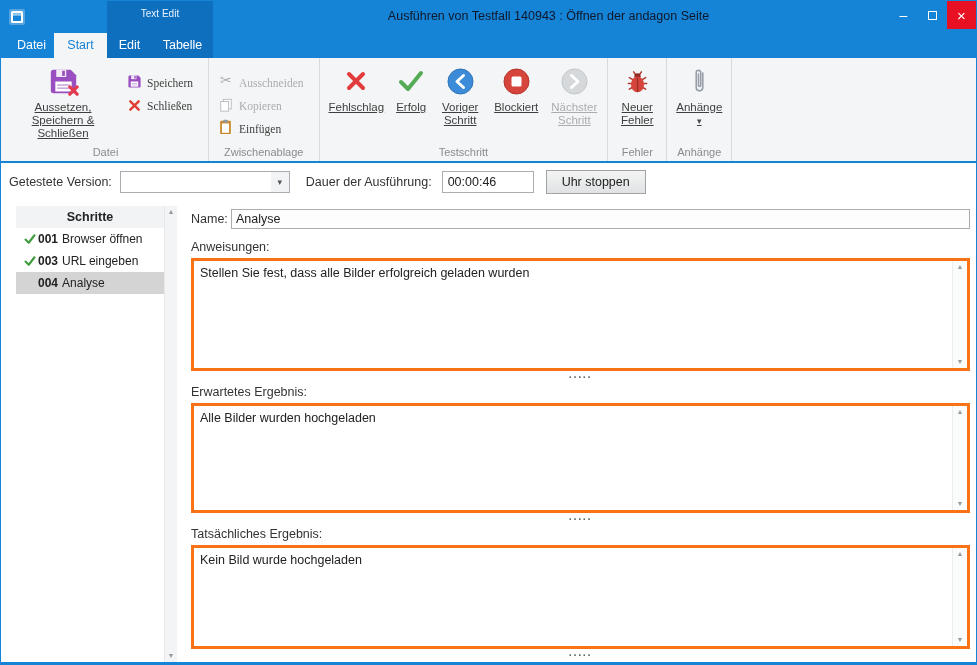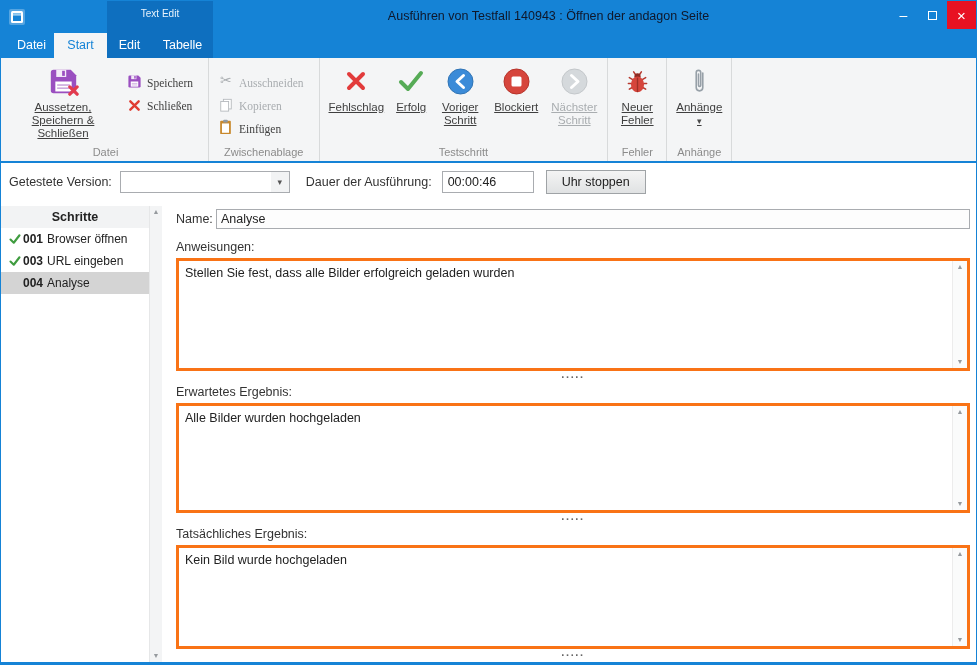--- a/index.html
+++ b/index.html
@@ -52,21 +52,21 @@
   .combo { width:170px; height:22px; border:1px solid #a9acb0; display:flex; margin-left:8px; background:#fff; }
   .combo-input { flex:1; border:0; outline:0; padding:0 4px; font:12px "Liberation Sans", sans-serif; min-width:0; }
   .combo-btn { width:18px; display:flex; align-items:center; justify-content:center; background:#f2f3f4; color:#555; font-size:9px; }
   .vlabel.dur { margin-left:16px; }
   .duration-input { width:92px; height:22px; border:1px solid #a9acb0; margin-left:10px; padding:0 5px;
                     font:12.5px "Liberation Sans", sans-serif; color:#222; }
   .stop-btn { margin-left:12px; height:24px; padding:0 15px; background:linear-gradient(#f4f4f4,#e0e2e3);
               border:1px solid #9fa3a6; font:12.5px "Liberation Sans", sans-serif; color:#222; cursor:default; }
 
   
-  .main { flex:1; display:flex; min-height:0; }
+  .main { flex:1; display:flex; min-height:0;margin-left:15px; }
   .sidebar { width:161px; flex:none; display:flex; margin-top:5px; }
   .steps-list { flex:1; display:flex; flex-direction:column; background:#fff; }
   .steps-header { height:22px; line-height:22px; background:#f2f3f4; font-weight:bold; font-size:12.5px;
                   text-align:center; color:#222; flex:none; }
   .step { height:22px; display:flex; align-items:center; padding-left:5px; font-size:12px; color:#222; flex:none; cursor:default; }
   .step .chk { width:17px; display:flex; align-items:center; justify-content:center; flex:none; }
   .step .num { font-weight:bold; margin-right:4px; }
   .step.selected { background:#d4d4d4; }
 
   .vscroll { width:15px; background:#fafbfb; border-left:1px solid #ececec; display:flex; flex-direction:column;

